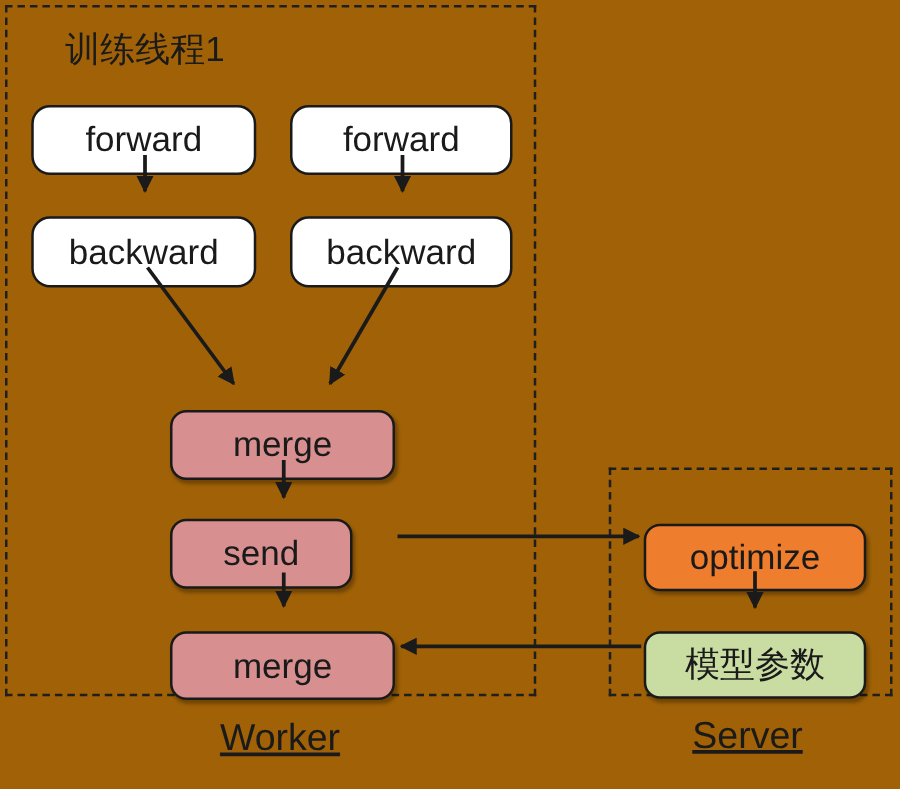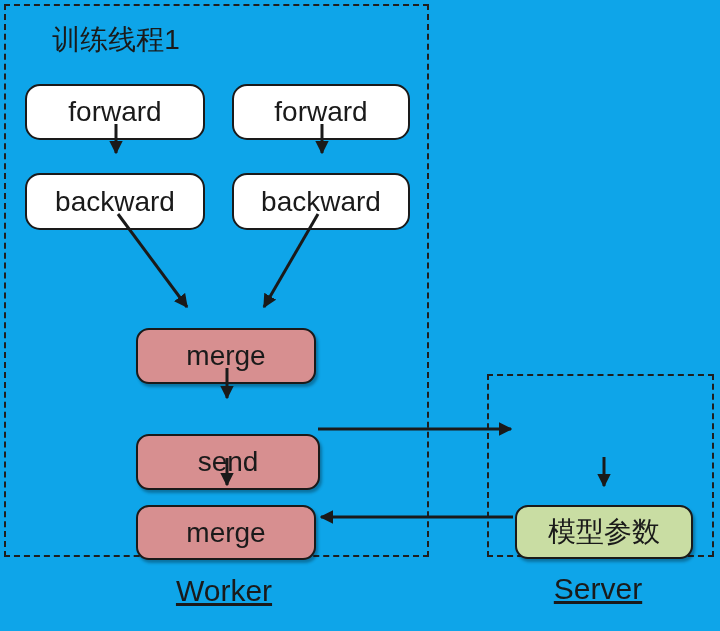--- a/index.html
+++ b/index.html
@@ -5,21 +5,21 @@
   html, body {
     margin: 0;
     padding: 0;
     background: #ffffff;
     font-family: "Liberation Sans", "DejaVu Sans", sans-serif;
   }
   .canvas {
     position: relative;
     width: 720px;
     height: 631px;
-    background: #0ea5e9;
+    background: #a16207;
     overflow: hidden;
     color: var(--text, #1a1a1a);
   }
   .panel {
     position: absolute;
     border: 2px dashed #1f1f1f;
     background: transparent;
     box-sizing: border-box;
   }
   .panel-worker { left: 4px; top: 4px; width: 425px; height: 553px; }
@@ -79,23 +79,24 @@
 
   <div class="thread-label" style="left:116px; top:21px;">训练线程1</div>
 
   <div class="node white" style="left:25px; top:68px; width:180px; height:56px;">forward</div>
   <div class="node white" style="left:25px; top:157px; width:180px; height:57px;">backward</div>
 
   <div class="node white" style="left:232px; top:68px; width:178px; height:56px;">forward</div>
   <div class="node white" style="left:232px; top:157px; width:178px; height:57px;">backward</div>
 
   <div class="node pink" style="left:136px; top:312px; width:180px; height:56px;">merge</div>
-  <div class="node pink" style="left:136px; top:418px; width:184px; height:56px;">send</div>
+  <div class="node pink" style="left:136px; top:399px; width:146px; height:56px;">send</div>
   <div class="node pink" style="left:136px; top:489px; width:180px; height:55px;">merge</div>
 
+  <div class="node orange" style="left:515px; top:403px; width:178px; height:54px;">optimize</div>
   <div class="node green" style="left:515px; top:489px; width:178px; height:54px;">模型参数</div>
 
   <div class="group-label" style="left:224px; top:574px;">Worker</div>
   <div class="group-label" style="left:598px; top:572px;">Server</div>
 
   <svg id="edges-svg" viewBox="0 0 720 631" xmlns="http://www.w3.org/2000/svg">
     <defs>
       <marker id="arrowhead" viewBox="0 0 10 10" refX="9" refY="5" markerWidth="4.6" markerHeight="4.6" orient="auto-start-reverse">
         <path d="M0,0 L10,5 L0,10 z" fill="#1a1a1a"></path>
       </marker>

